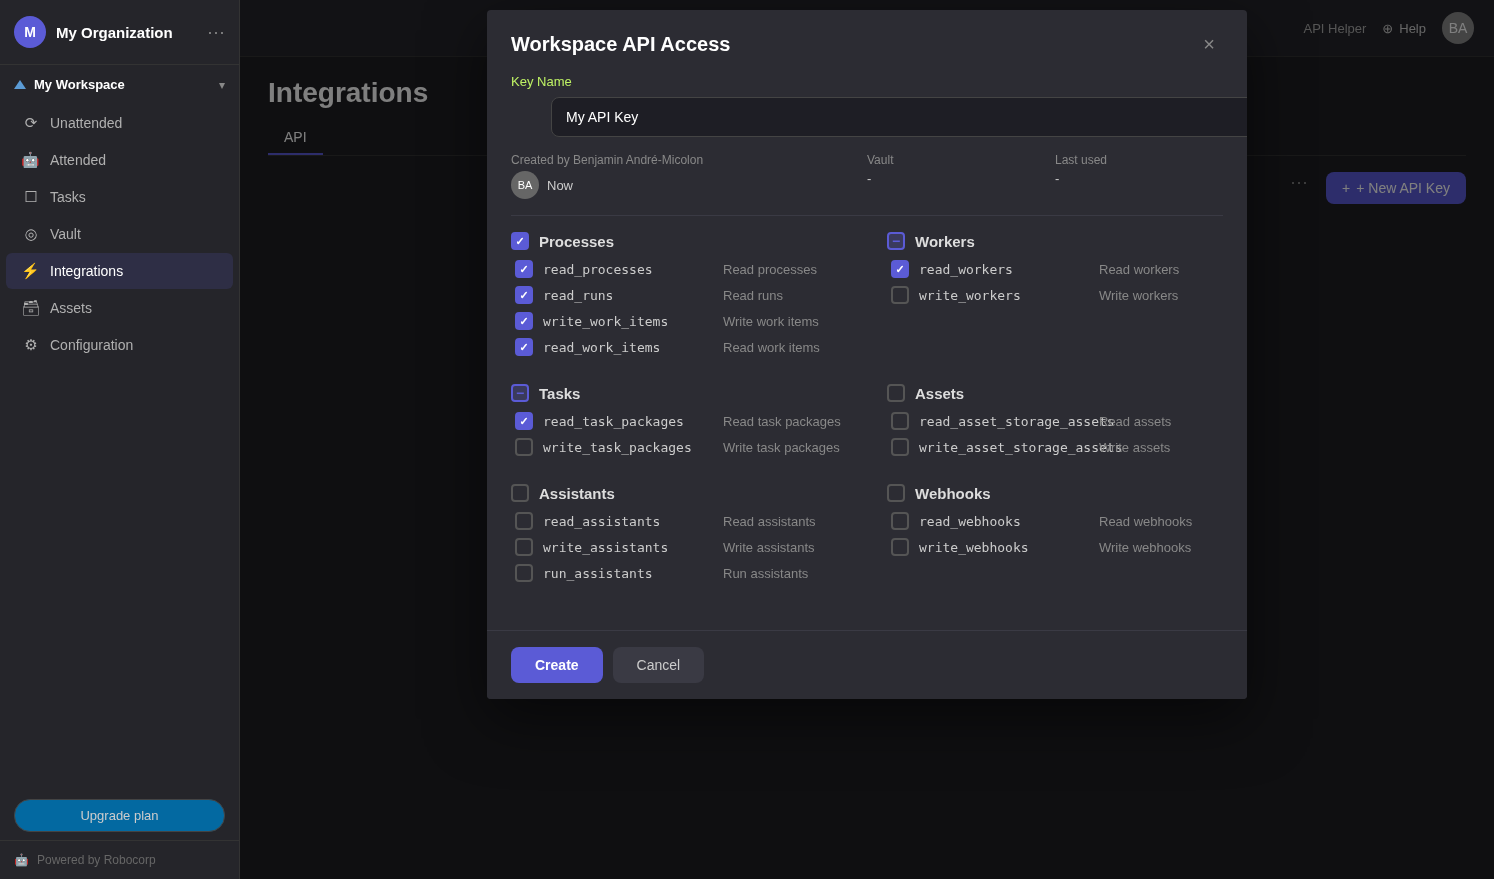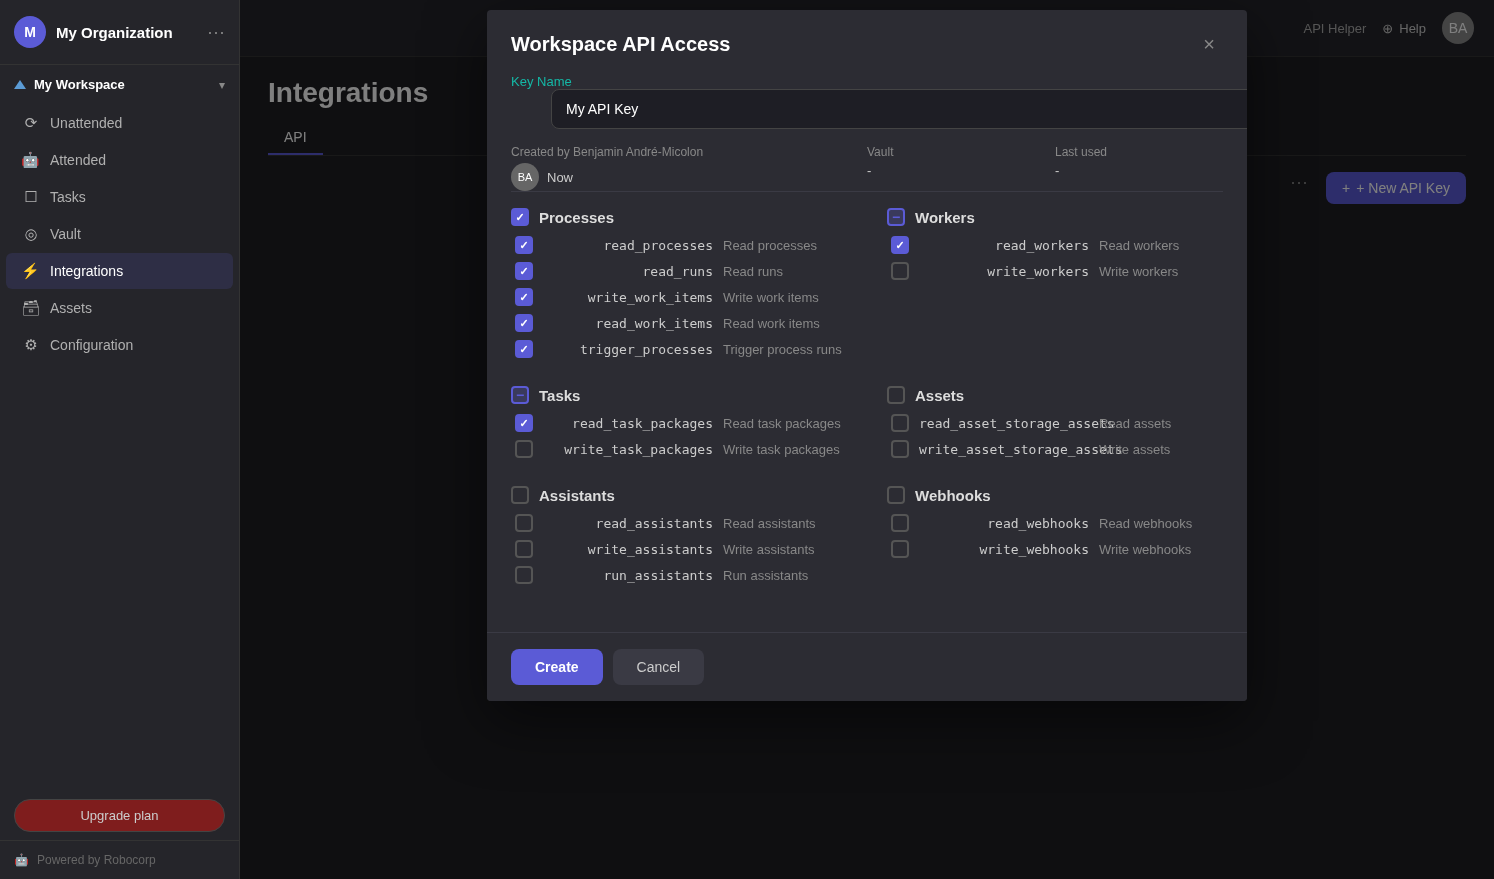--- a/index.html
+++ b/index.html
@@ -86,21 +86,21 @@
       font-size: 15px;
     }
     .sidebar-footer {
       padding: 12px 14px;
       display: flex; align-items: center; gap: 8px;
       font-size: 12px; color: #666;
       border-top: 1px solid #333;
     }
     .upgrade-btn {
       margin: 8px 14px;
-      background: #7f1d1d;
+      background: #0369a1;
       border: 1px solid #444;
       border-radius: 16px;
       color: #ccc;
       font-size: 13px;
       padding: 8px 12px;
       cursor: pointer;
       text-align: center;
     }
 
     
@@ -209,60 +209,60 @@
     .modal-body {
       padding: 0 24px 20px 24px;
       overflow-y: auto;
       flex: 1;
     }
     .modal-body::-webkit-scrollbar { width: 6px; }
     .modal-body::-webkit-scrollbar-thumb { background: #555; border-radius: 3px; }
 
     
     .field-label {
-      font-size: 13px; color: #14b8a6; 
+      font-size: 13px; color: #bef264; margin-bottom: 8px;
     }
     .key-name-input {
       width: 100%;
       background: #1e1e25;
       border: 1px solid #444;
       border-radius: 8px;
       padding: 11px 14px;
       font-size: 14px;
       color: #fff;
       outline: none;
       margin-left: 40px;
     }
 
     
     .created-by-row {
       display: flex;
       align-items: flex-start;
       gap: 20px;
       margin: 16px 0;
+      padding-bottom: 16px;
       border-bottom: 1px solid #3a3a44;
     }
     .created-col { flex: 2; }
     .uses-col { flex: 1; }
     .last-used-col { flex: 1; }
     .col-label { font-size: 12px; color: #888; margin-bottom: 4px; }
     .col-value { font-size: 13px; color: #ccc; }
     .creator-info { display: flex; align-items: center; gap: 8px; margin-top: 2px; }
     .creator-avatar {
       width: 28px; height: 28px; border-radius: 50%;
       background: #666; display: flex; align-items: center; justify-content: center;
       font-size: 11px; color: #fff; overflow: hidden;
     }
 
     
     .permissions-grid {
       display: grid;
       grid-template-columns: 1fr 1fr;
       gap: 0 40px;
-      text-align: right;
     }
     .perm-section { margin-bottom: 20px; }
     .perm-section-header {
       display: flex; align-items: center; gap: 10px;
       margin-bottom: 10px;
     }
     .perm-section-title {
       font-size: 15px; font-weight: 600; color: #ddd;
     }
     .perm-item {
@@ -473,25 +473,20 @@
             <div class="perm-item">
               <div class="cb checked"></div>
               <span class="perm-name">write_work_items</span>
               <span class="perm-desc">Write work items</span>
             </div>
             <div class="perm-item">
               <div class="cb checked"></div>
               <span class="perm-name">read_work_items</span>
               <span class="perm-desc">Read work items</span>
             </div>
-            <div class="perm-item">
-              <div class="cb checked"></div>
-              <span class="perm-name">trigger_processes</span>
-              <span class="perm-desc">Trigger process runs</span>
-            </div>
           </div>
 
           <div class="perm-section">
             <div class="perm-section-header">
               <div class="cb indeterminate"></div>
               <span class="perm-section-title">Workers</span>
             </div>
             <div class="perm-item">
               <div class="cb checked"></div>
               <span class="perm-name">read_workers</span>

